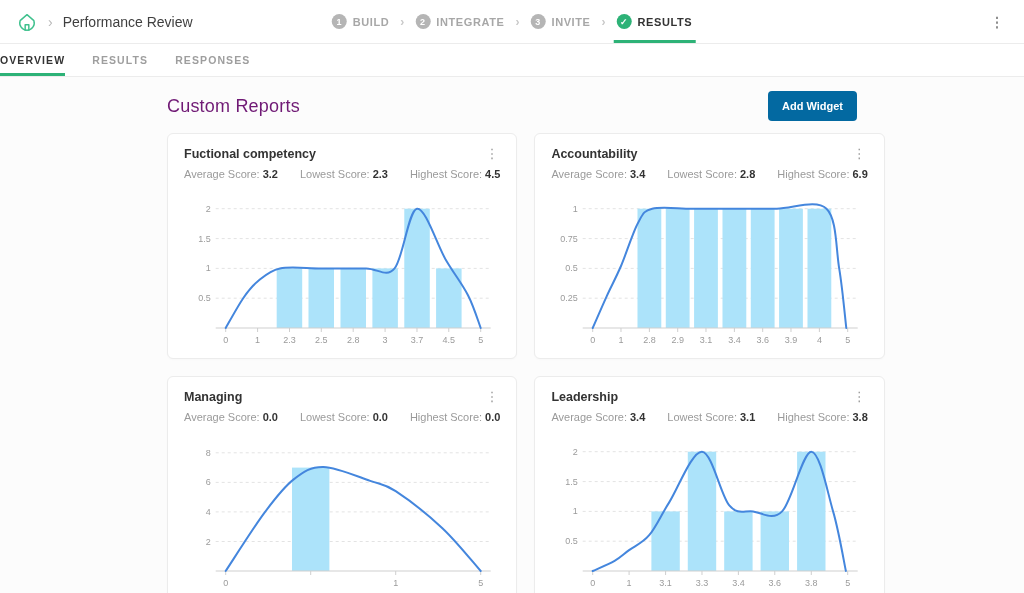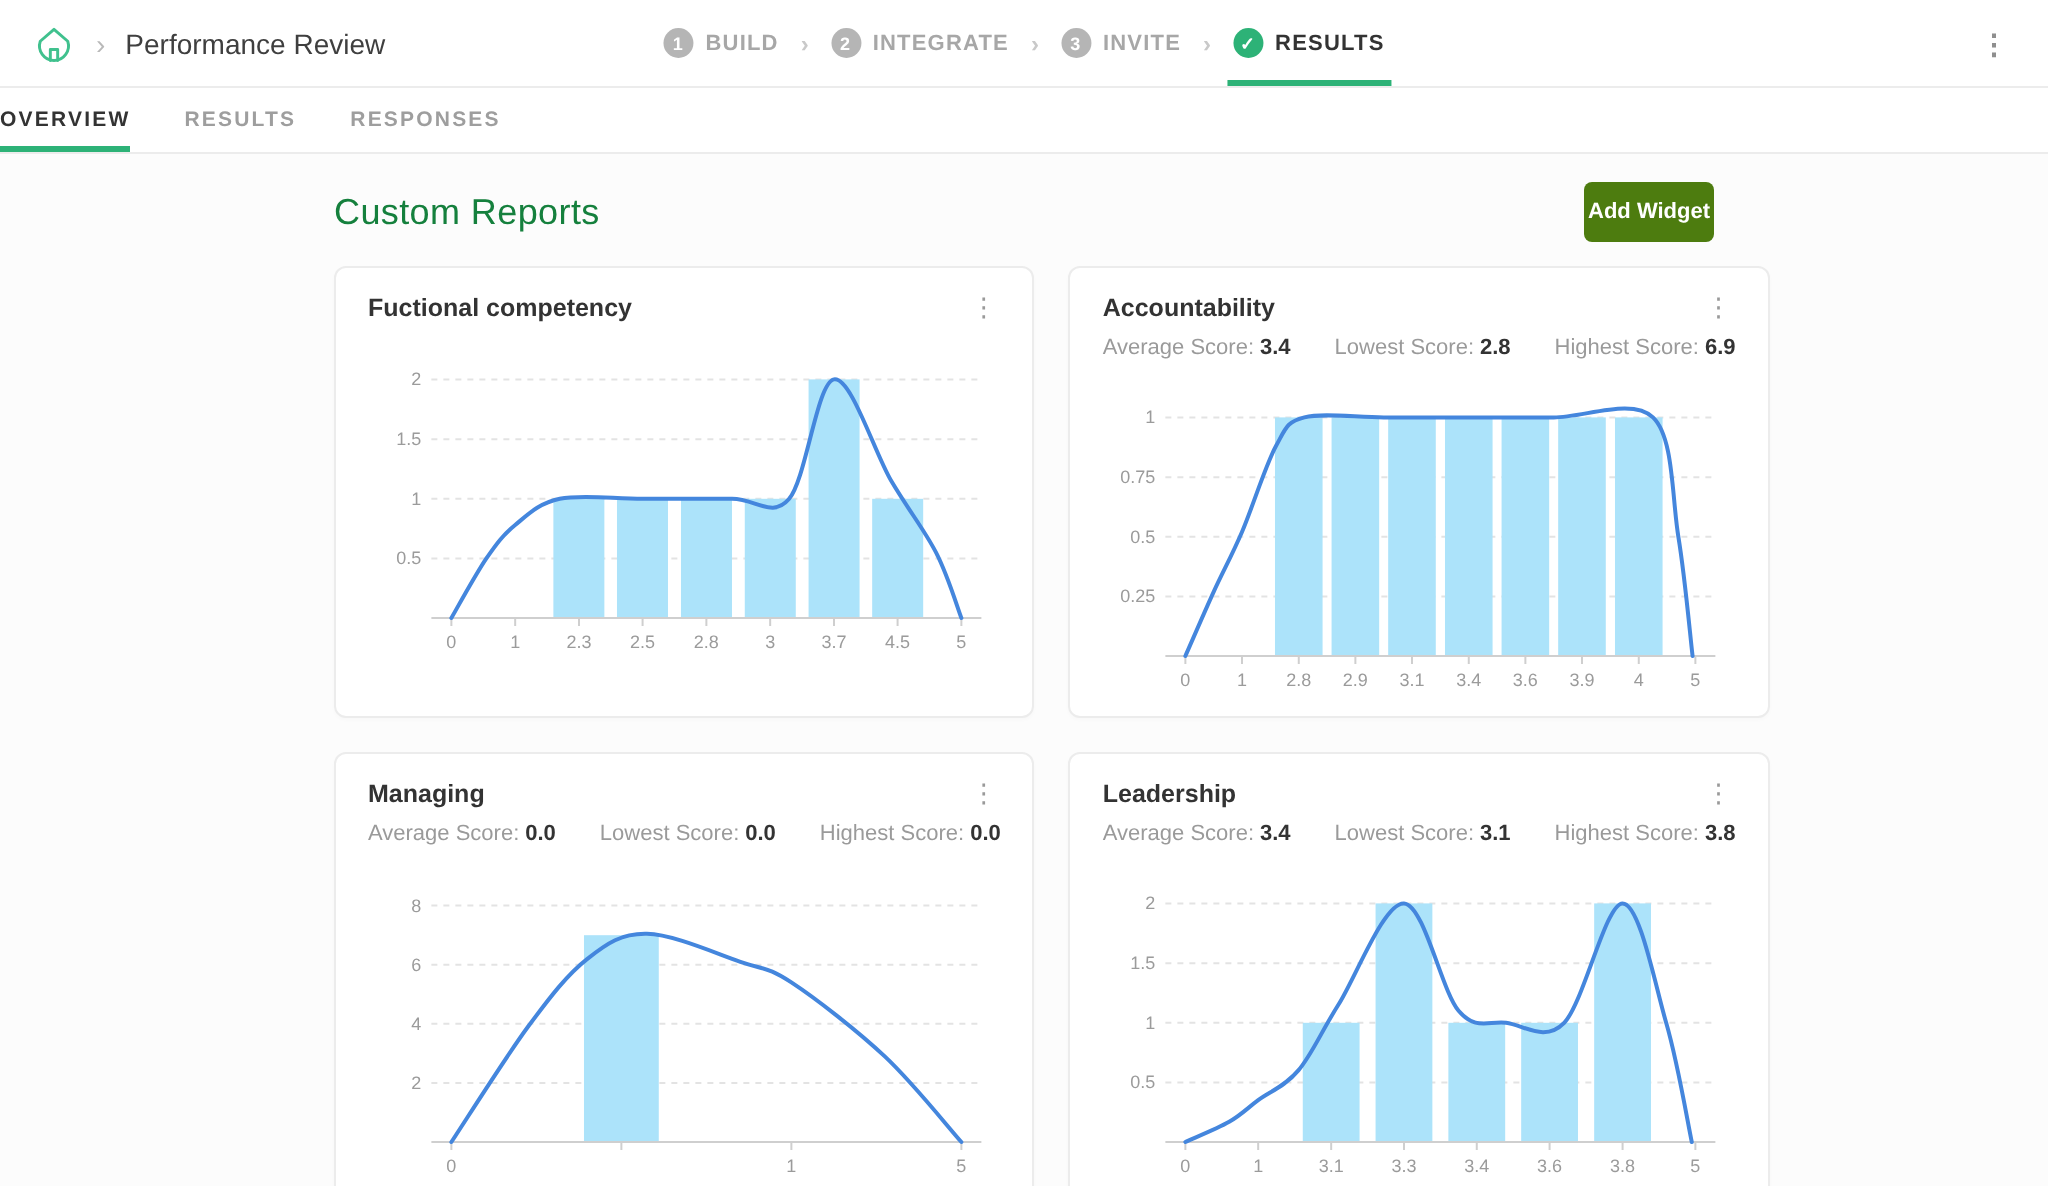--- a/index.html
+++ b/index.html
@@ -32,24 +32,24 @@
     display:flex; align-items:stretch; gap:27px; }
   .tab { position:relative; display:flex; align-items:center; font-size:10.5px;
     font-weight:bold; letter-spacing:1.1px; color:#9e9e9e; cursor:pointer; }
   .tab.active { color:#333; }
   .tab-indicator { position:absolute; left:0; right:0; bottom:0; height:3px; background:#2db277; }
 
   
   .content { width:690px; margin:0 auto; padding-top:14px; }
   .title-row { display:flex; align-items:center; justify-content:space-between;
     height:30px; margin-bottom:12px; }
-  .page-title { font-size:18px; font-weight:normal; color:#15803d; letter-spacing:.2px; }
-  .add-widget-btn { background:#4d7c0f; color:#fff; border:none; border-radius:4px;
+  .page-title { font-size:18px; font-weight:normal; color:#701a75; letter-spacing:.2px; }
+  .add-widget-btn { background:#0369a1; color:#fff; border:none; border-radius:4px;
     font-family:"Liberation Sans", sans-serif; font-size:11px; font-weight:bold;
-    padding:9px 2px; cursor:pointer; }
+    padding:9px 14px; cursor:pointer; }
 
   .cards-grid { display:grid; grid-template-columns:1fr 1fr; gap:17px; }
   .card { background:#fff; border:1px solid #ececec; border-radius:6px;
     padding:13px 16px 8px; box-shadow:0 1px 2px rgba(0,0,0,.02); }
   .card-head { display:flex; align-items:flex-start; justify-content:space-between; }
   .card-title { font-size:12.5px; font-weight:bold; color:#333;text-align:center; }
   .card-kebab { color:#9a9a9a; font-size:13px; cursor:pointer; line-height:1; padding:0 2px; }
   .stats-row { display:flex; gap:22px; margin-top:7px; font-size:11px; color:#9a9a9a;
     white-space:nowrap; }
   .stat-value { font-weight:bold; color:#333; margin-left:3px; }
@@ -115,20 +115,25 @@
     <div class="page-title">Custom Reports</div>
     <button class="add-widget-btn">Add Widget</button>
   </div>
 
   <div class="cards-grid">
 
     <div class="card">
       <div class="card-head">
         <span class="card-title">Fuctional competency</span>
         <span class="card-kebab">⋮</span>
+      </div>
+      <div class="stats-row">
+        <span><span>Average Score:</span><span class="stat-value">3.2</span></span>
+        <span><span>Lowest Score:</span><span class="stat-value">2.3</span></span>
+        <span><span>Highest Score:</span><span class="stat-value">4.5</span></span>
       </div>
       <svg class="chart-svg" viewBox="0 0 305 160">
           <line x1="26" y1="108.2" x2="301" y2="108.2" stroke="#e3e3e3" stroke-width="1" stroke-dasharray="3,3"></line>
           <text class="tick" x="21" y="111.2" text-anchor="end">0.5</text>
           <line x1="26" y1="78.4" x2="301" y2="78.4" stroke="#e3e3e3" stroke-width="1" stroke-dasharray="3,3"></line>
           <text class="tick" x="21" y="81.4" text-anchor="end">1</text>
           <line x1="26" y1="48.6" x2="301" y2="48.6" stroke="#e3e3e3" stroke-width="1" stroke-dasharray="3,3"></line>
           <text class="tick" x="21" y="51.6" text-anchor="end">1.5</text>
           <line x1="26" y1="18.7" x2="301" y2="18.7" stroke="#e3e3e3" stroke-width="1" stroke-dasharray="3,3"></line>
           <text class="tick" x="21" y="21.7" text-anchor="end">2</text>

